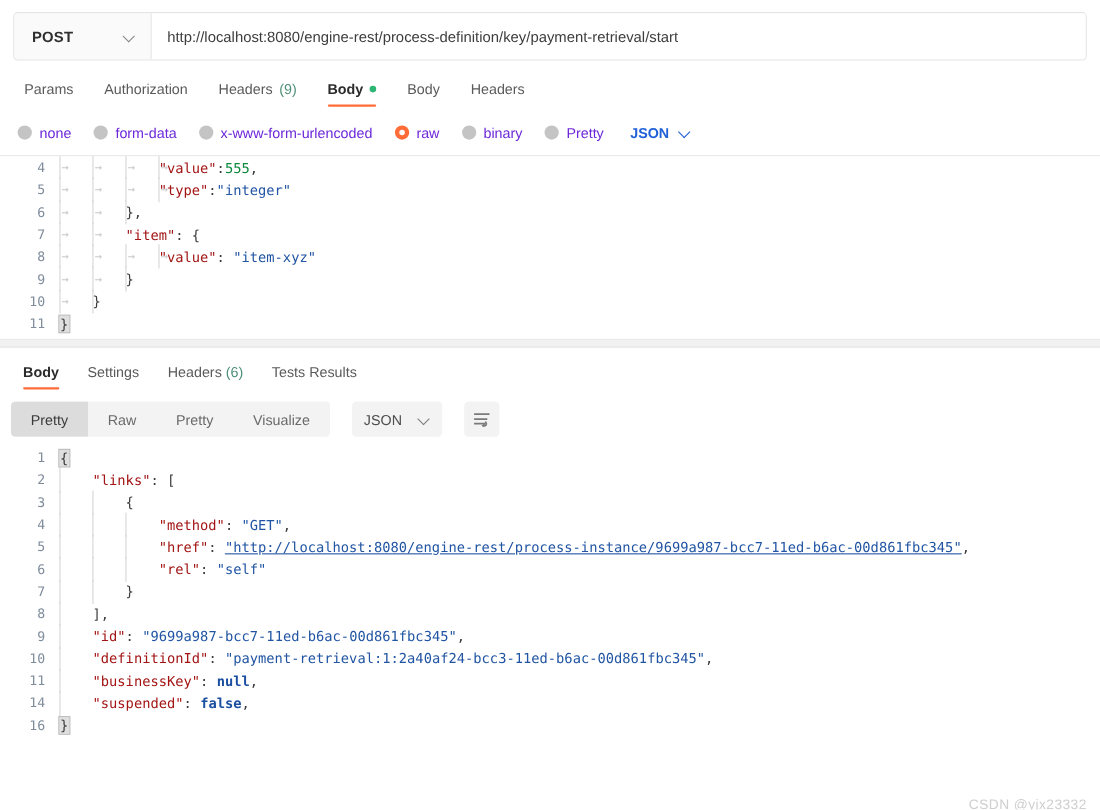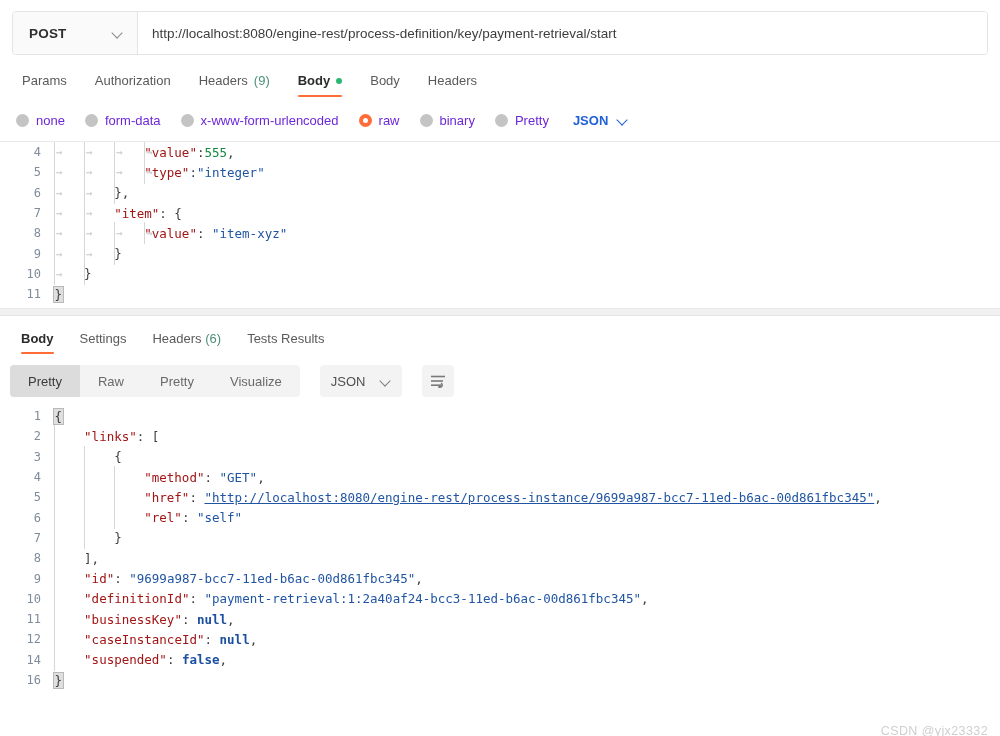--- a/index.html
+++ b/index.html
@@ -399,24 +399,20 @@
       </div>
       <div class="code-line">
         <div class="gutter">10</div>
         <div class="code-body"><span class="iguide" style="left: 2px;"></span><span class="txt" style="margin-left: 30.08px;"><span class="k">"definitionId"</span><span class="p">: </span><span class="s">"payment-retrieval:1:2a40af24-bcc3-11ed-b6ac-00d861fbc345"</span><span class="p">,</span></span></div>
       </div>
       <div class="code-line">
         <div class="gutter">11</div>
         <div class="code-body"><span class="iguide" style="left: 2px;"></span><span class="txt" style="margin-left: 30.08px;"><span class="k">"businessKey"</span><span class="p">: </span><span class="nul">null</span><span class="p">,</span></span></div>
       </div>
       <div class="code-line">
-        <div class="gutter">12</div>
-        <div class="code-body"><span class="iguide" style="left: 2px;"></span><span class="txt" style="margin-left: 30.08px;"><span class="k">"caseInstanceId"</span><span class="p">: </span><span class="nul">null</span><span class="p">,</span></span></div>
-      </div>
-      <div class="code-line">
         <div class="gutter">14</div>
         <div class="code-body"><span class="iguide" style="left: 2px;"></span><span class="txt" style="margin-left: 30.08px;"><span class="k">"suspended"</span><span class="p">: </span><span class="bool">false</span><span class="p">,</span></span></div>
       </div>
       <div class="code-line">
         <div class="gutter">16</div>
         <div class="code-body"><span class="txt" style="margin-left: 0px;"><span class="p brace-hl">}</span></span></div>
       </div>
     </div>
 
   <div class="watermark">CSDN @yjx23332</div>

